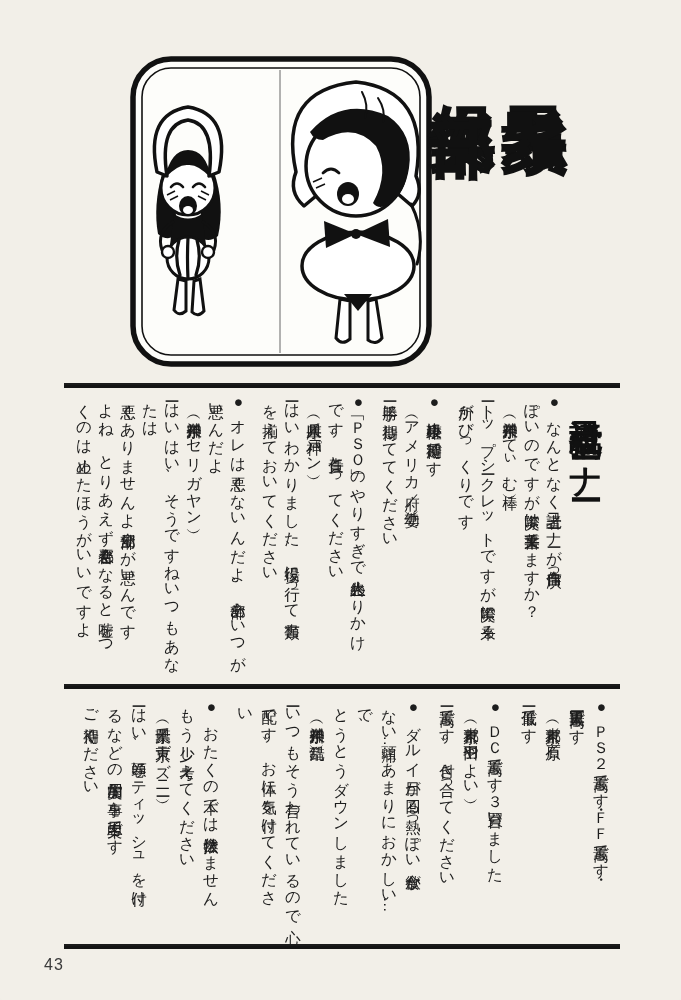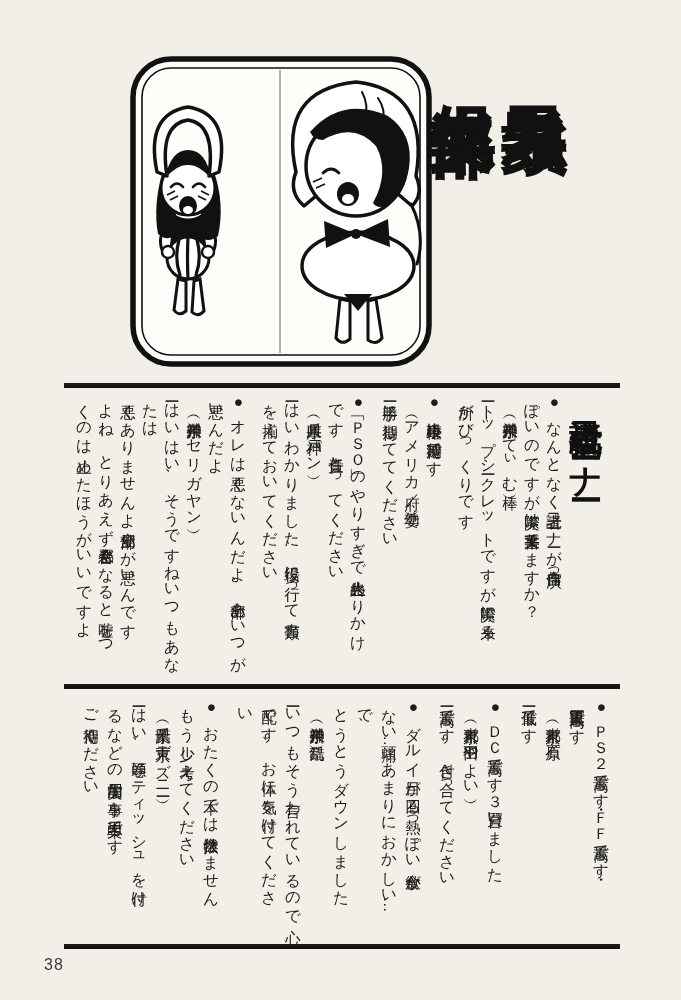--- a/index.html
+++ b/index.html
@@ -160,13 +160,13 @@
     <p class="col">もう少し考えてください</p>
     <p class="col attr">（千葉県／東京デズニー）</p>
     <p class="col">ーはい、巻頭にティッシュを付け</p>
     <p class="col">るなどの実用的な事を思案中です</p>
     <p class="col">ご期待ください</p>
   </div>
 </section>
 
 <div class="divider d3"></div>
 
-<div class="pagenum">38</div>
+<div class="pagenum">43</div>
 
 </body></html>

